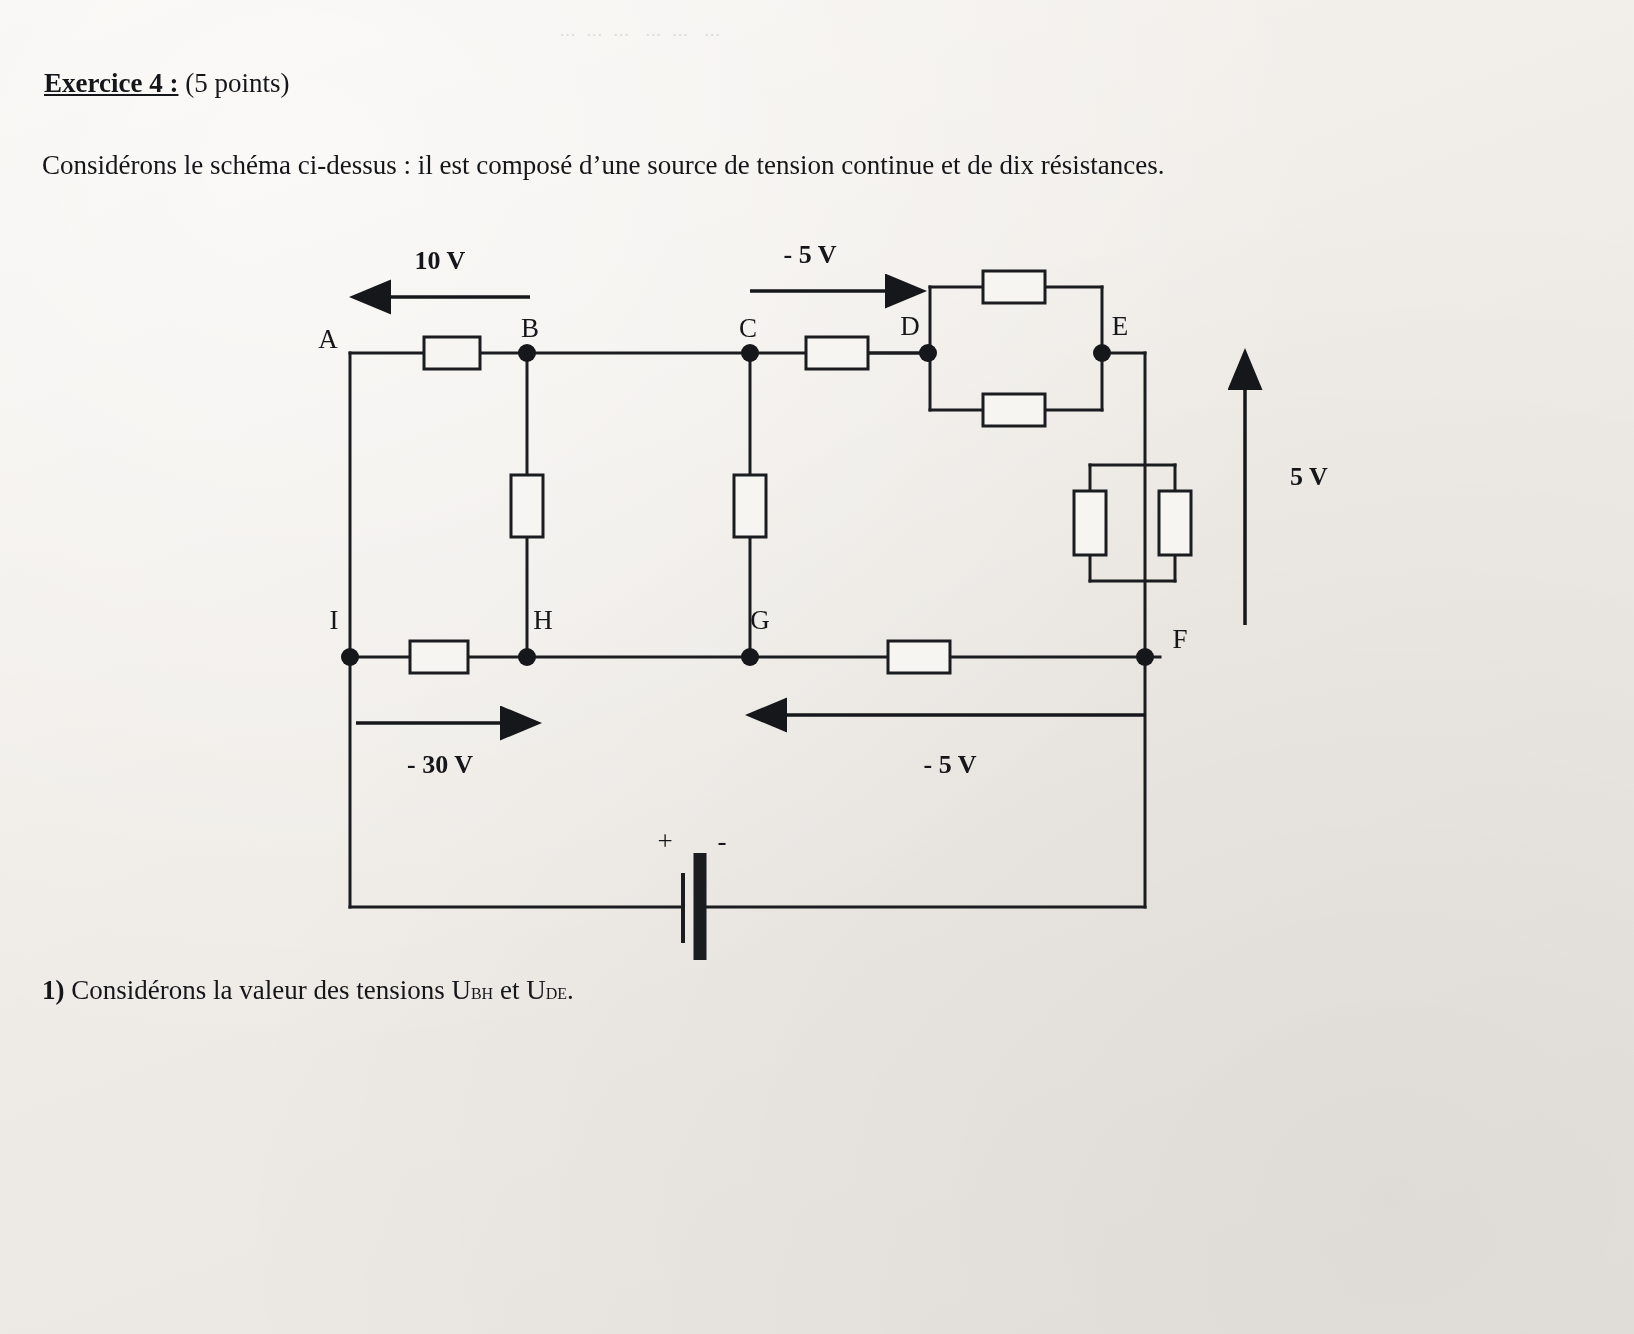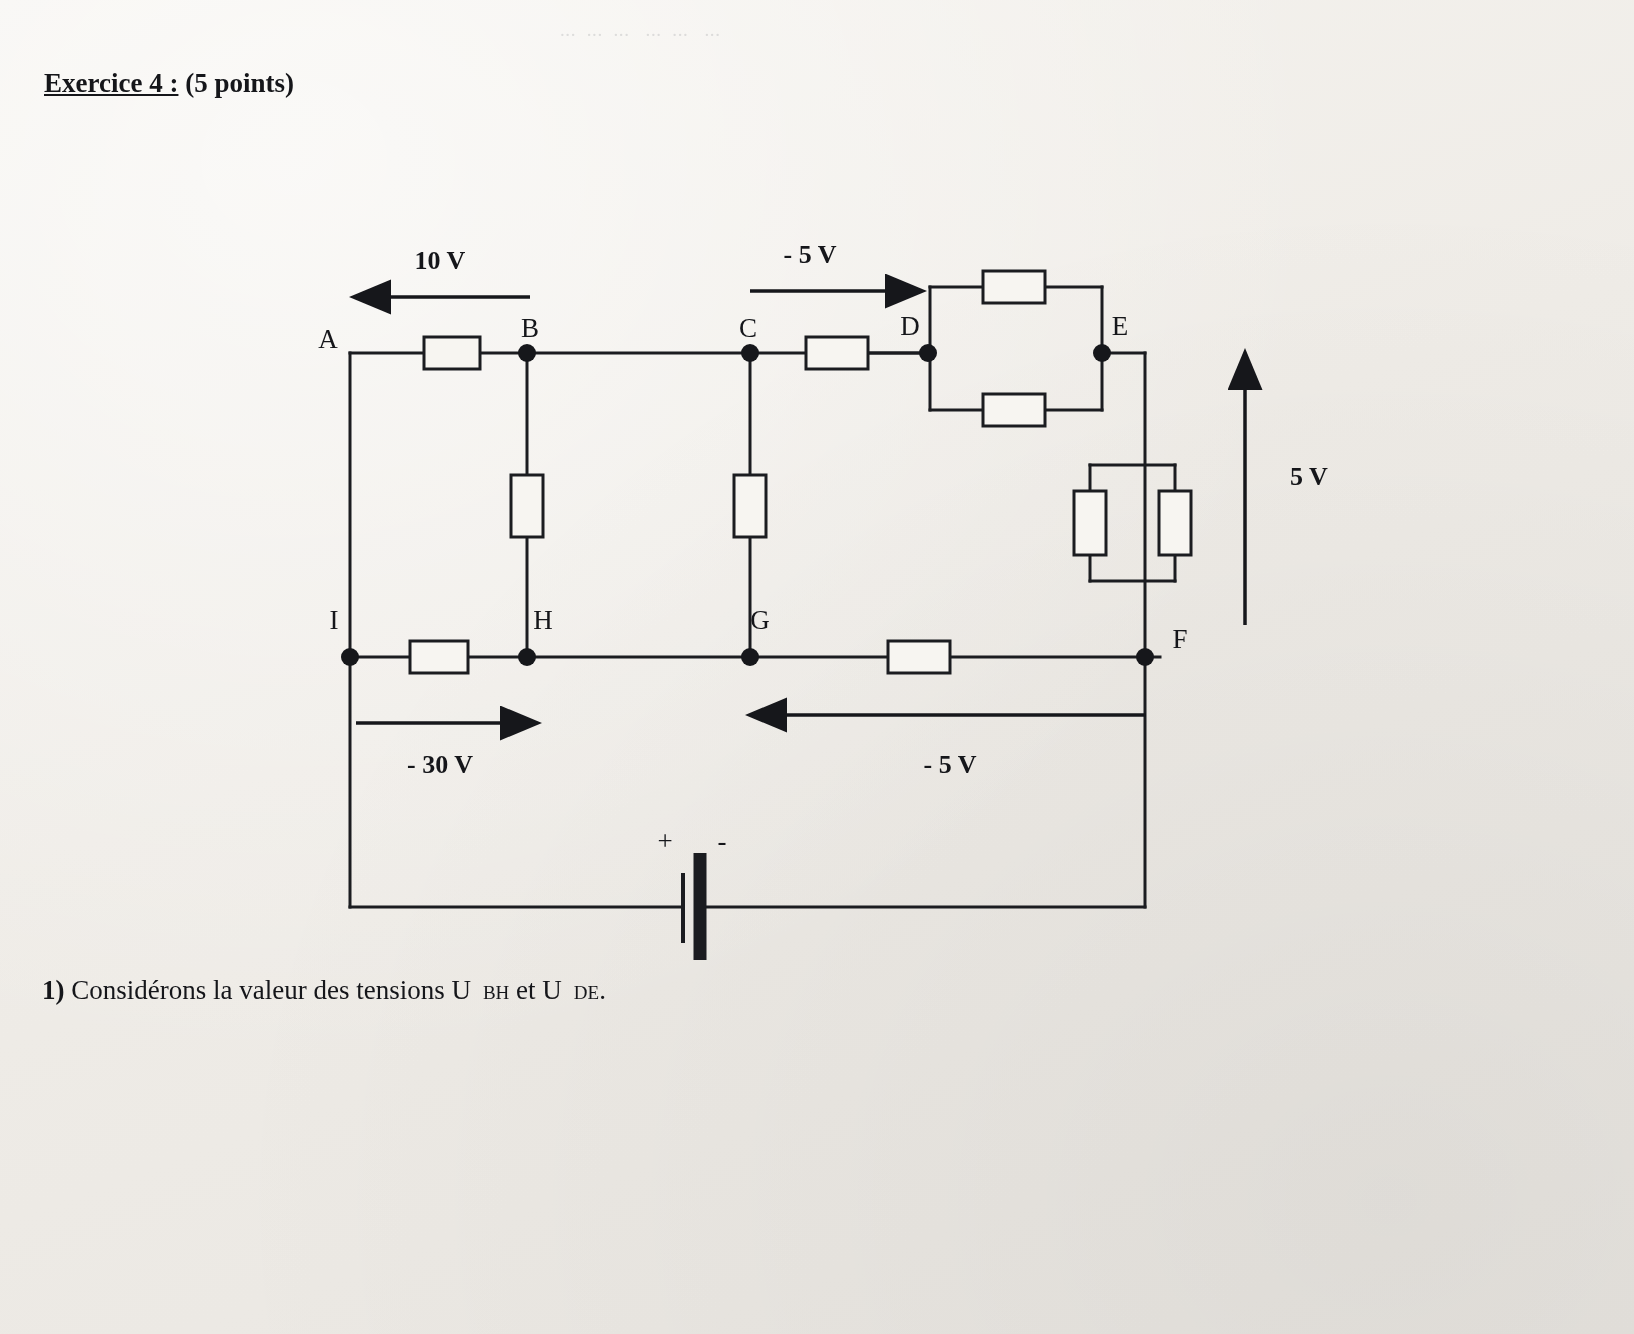--- a/index.html
+++ b/index.html
@@ -47,21 +47,21 @@
     left: 44px;
     top: 68px;
     font-size: 27px;
     font-weight: bold;
   }
   .ex-title .underlined {
     text-decoration: underline;
     margin-top: 19px;
   }
   .ex-title .pts {
-    font-weight: bold;
+    font-weight: normal;
     text-align: right;
   }
   .intro {
     position: absolute;
     left: 42px;
     top: 142px;
     width: 1466px;
     font-size: 27px;
     line-height: 46px;
     text-align: justify;
@@ -81,42 +81,42 @@
     font-size: 27px;
   }
   .q {
     margin-bottom: 52px;
     line-height: 36px;
   }
   .q b {
     font-weight: bold;
   }
   .sub {
-    font-size: 19px;
+    font-size: 16px;
     vertical-align: baseline;
-    margin-left: 12px;
   }
   svg text {
     font-family: "Liberation Serif", serif;
     fill: #15161a;
   }
 </style>
 </head>
 <body>
 
 <div class="paper-shade"></div>
 <div class="ghost-text">...  ...  ...   ...  ...   ...</div>
 
 <div class="page">
 
   <div class="ex-title">
     <span class="underlined">Exercice 4 :</span>
     <span class="pts">(5 points)</span>
   </div>
 
+  <div class="intro">Considérons le schéma ci-dessus : il est composé d’une source de tension continue et de dix résistances.</div>
 
   <div class="circuit">
     <svg width="1634" height="740" viewBox="0 0 1634 740" xmlns="http://www.w3.org/2000/svg">
       <g stroke="#1b1c20" stroke-width="3" fill="none" stroke-linecap="square">
 
         <line x1="350" y1="128" x2="424" y2="128"></line>
         <line x1="478" y1="128" x2="920" y2="128"></line>
         <line x1="860" y1="128" x2="925" y2="128"></line>
 
         <line x1="350" y1="128" x2="350" y2="432"></line>

